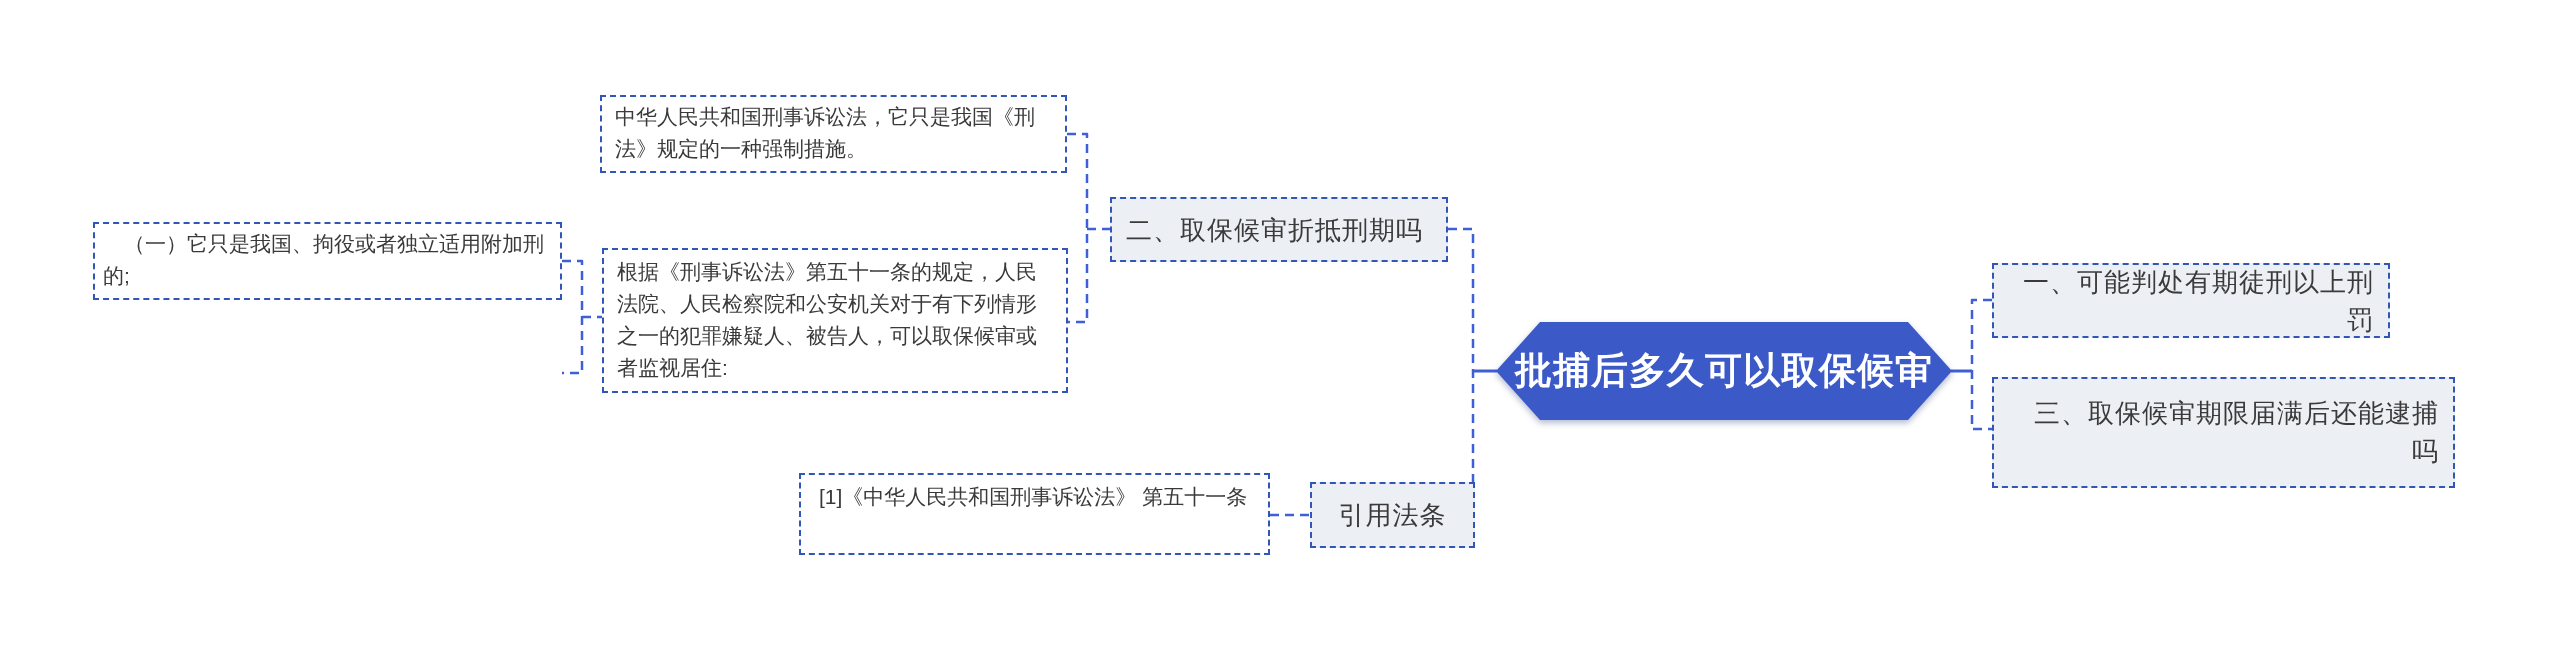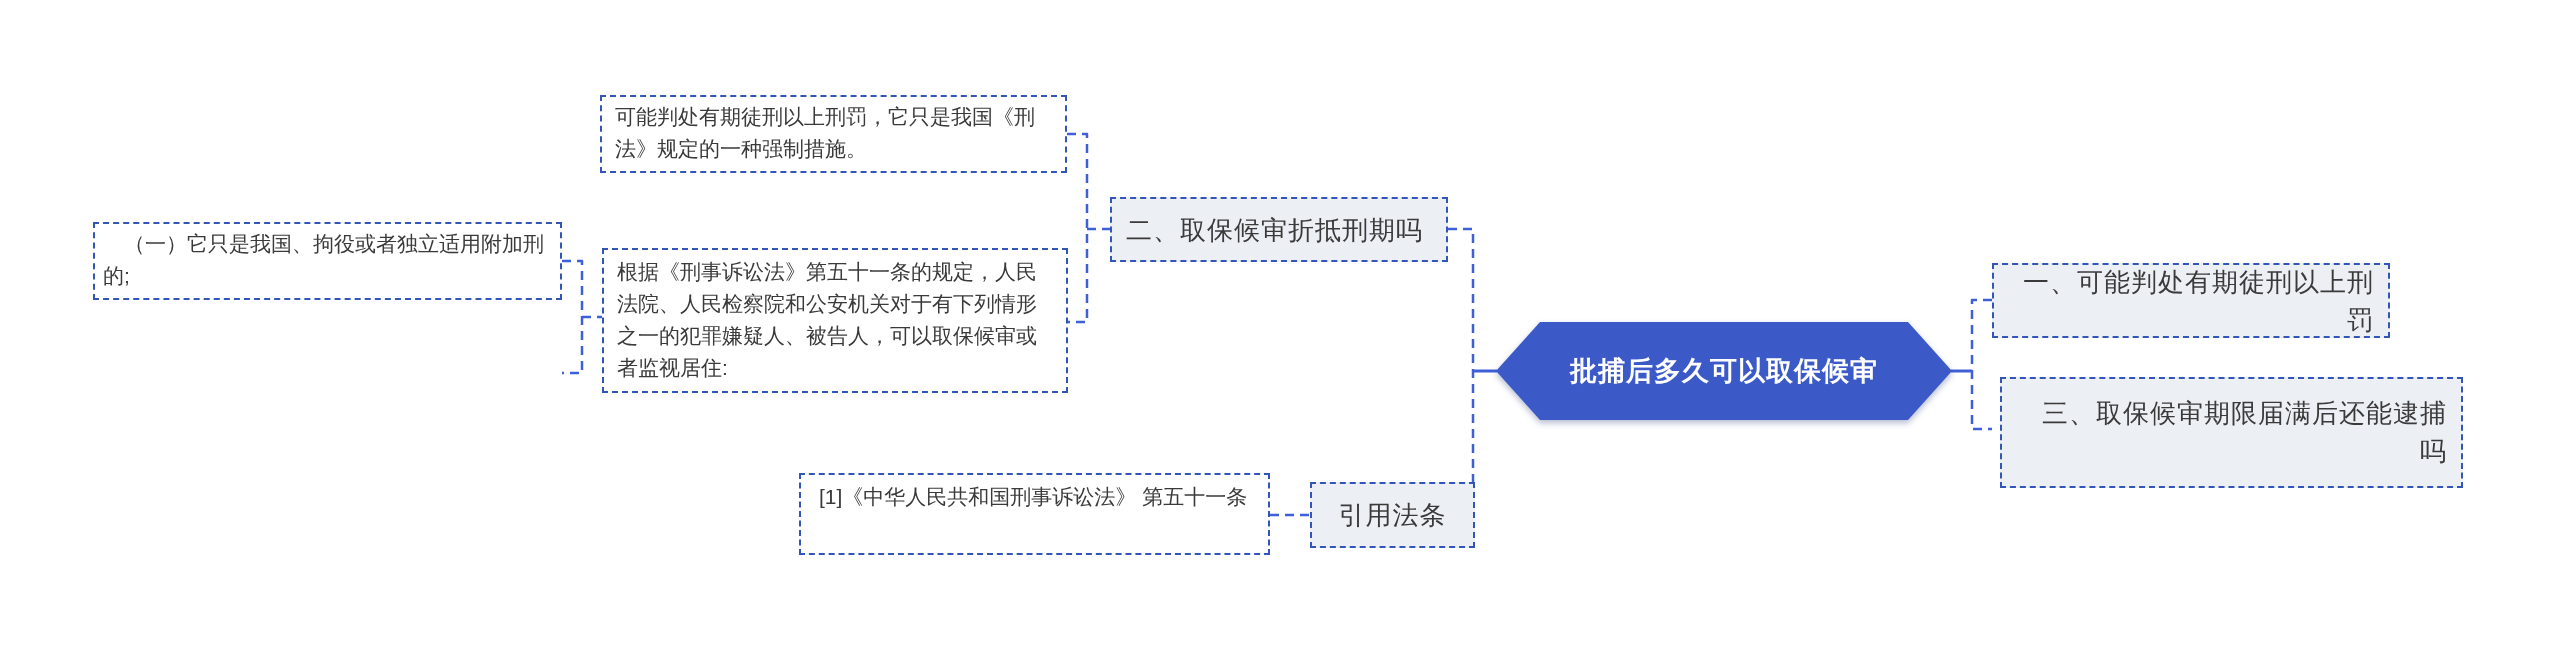--- a/index.html
+++ b/index.html
@@ -18,28 +18,28 @@
     border:2.5px dashed var(--node-border,#3156b8);
     background:var(--node-fill,#ffffff);
     font-size:21px;line-height:32px;letter-spacing:0;
     word-break:break-all;line-break:anywhere;
   }
   .topic{
     background:var(--topic-fill,#eceff4);
     font-size:26px;line-height:38px;letter-spacing:1px;
     display:flex;align-items:center;text-align:right;
   }
-  .topic.multiline{align-items:flex-start;margin-left:8px;}
+  .topic.multiline{align-items:flex-start;}
   .root-wrap{position:absolute;z-index:3;filter:drop-shadow(0 3px 3px rgba(40,60,120,.35));}
   .root{
     width:456px;height:98px;
     background:var(--root-fill,#3b5ac8);color:var(--root-text,#ffffff);
     clip-path:polygon(44px 0,412px 0,100% 50%,412px 100%,44px 100%,0 50%);
     display:flex;align-items:center;justify-content:center;
-    font-size:27px;font-weight:bold;letter-spacing:1px;white-space:nowrap;
+    font-size:37px;font-weight:bold;letter-spacing:1px;white-space:nowrap;
   }
   
   .n-note      {left:600px; top:95px;  width:467px; height:78px;  padding:4px 13px;}
   .n-lawbasis  {left:602px; top:248px; width:466px; height:145px; padding:6px 13px;}
   .n-cond1     {left:93px;  top:222px; width:469px; height:78px;  padding:4px 8px;}
   .n-cond2     {left:93px;  top:345px; width:469px; height:83px;  padding:7px 8px;}
   .n-branch2   {left:1110px;top:197px; width:338px; height:65px;  padding:0 14px;}
   .n-citation  {left:799px; top:473px; width:471px; height:82px;  padding:6px 18px;}
   .n-cite-tag  {left:1310px;top:482px; width:165px; height:66px;  padding:0; justify-content:center;}
   .n-root      {left:1496px;top:322px;}
@@ -61,21 +61,21 @@
 
     <polyline class="edge" points="1270,515 1310,515"></polyline>
 
     <polyline class="edge" points="1448,229 1473,229 1473,515 1455,515"></polyline>
     <polyline class="edge-solid" points="1473,371 1497,371"></polyline>
 
     <polyline class="edge" points="1992,300 1972,300 1972,429 1992,429"></polyline>
     <polyline class="edge-solid" points="1951,371 1972,371"></polyline>
   </svg>
 
-  <div class="node n-note">可能判处有期徒刑以上刑罚，它只是我国《刑法》规定的一种强制措施。</div>
+  <div class="node n-note">中华人民共和国刑事诉讼法，它只是我国《刑法》规定的一种强制措施。</div>
 
   <div class="node n-lawbasis">根据《刑事诉讼法》第五十一条的规定，人民法院、人民检察院和公安机关对于有下列情形之一的犯罪嫌疑人、被告人，可以取保候审或者监视居住:</div>
 
   <div class="node n-cond1">　（一）它只是我国、拘役或者独立适用附加刑的;</div>
 
 
   <div class="node n-citation">[1]《中华人民共和国刑事诉讼法》 第五十一条</div>
 
   <div class="node topic n-branch2">二、取保候审折抵刑期吗</div>
 

